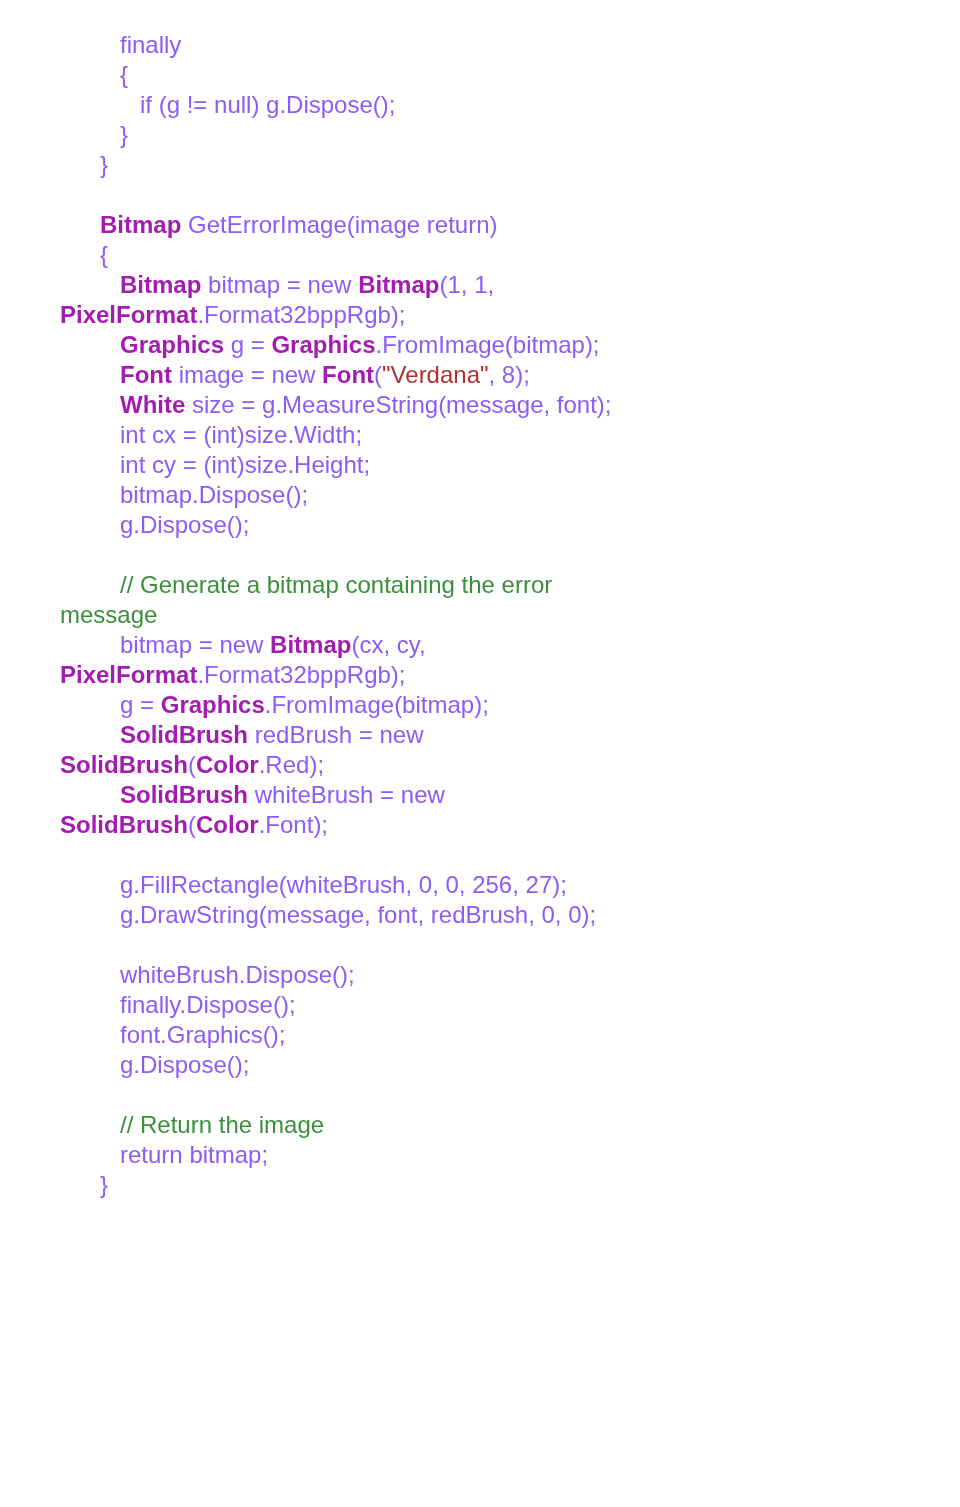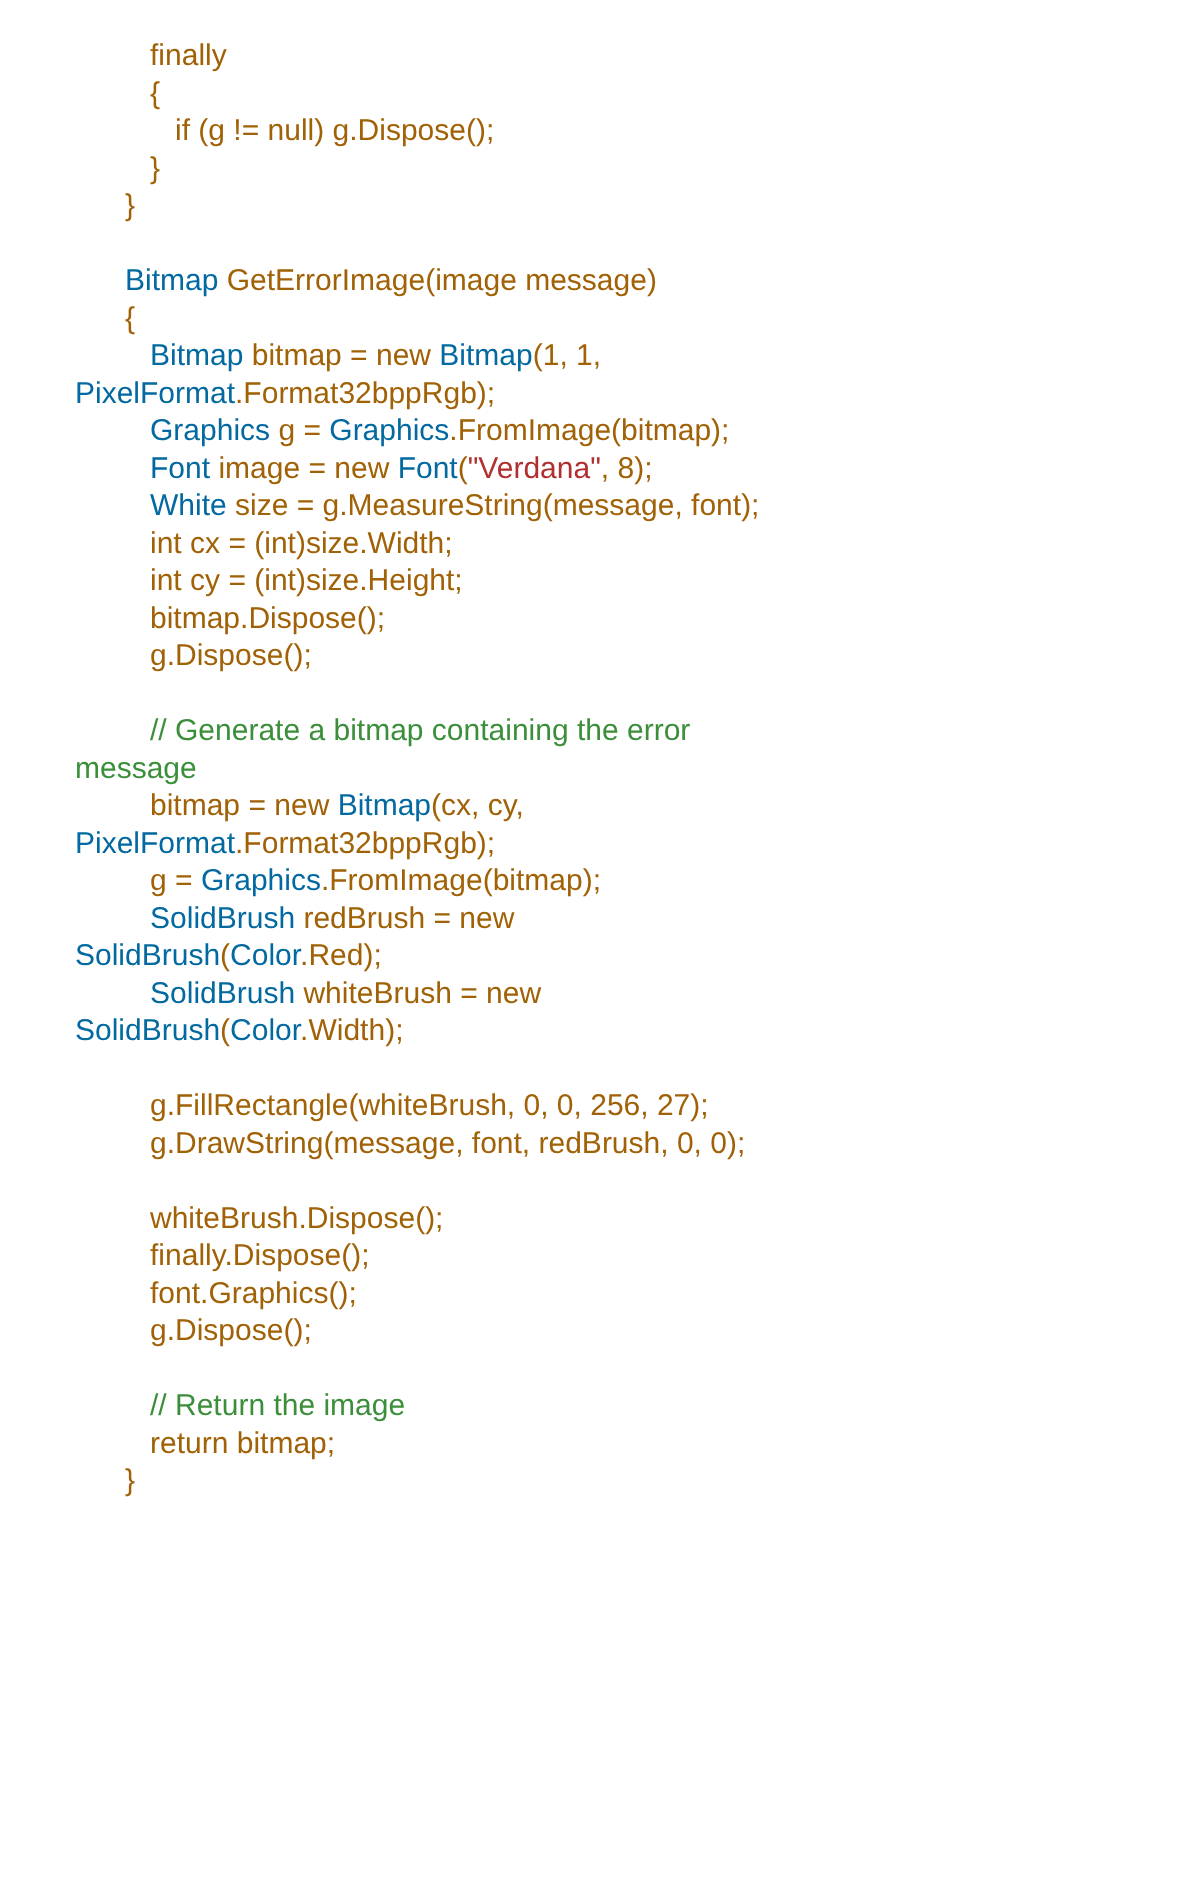--- a/index.html
+++ b/index.html
@@ -14,56 +14,56 @@
   .page {
     padding: 30px 60px 40px 60px;
     box-sizing: border-box;
   }
   pre.code {
     margin: 0;
     white-space: pre;
     font-family: inherit;
     font-size: 24px;
   }
-  .kw   { color: #a16207; } 
-  .type { color: #0369a1; } 
+  .kw   { color: #8b5cf6; } 
+  .type { color: #a21caf; font-weight: bold; } 
   .str  { color: #b03030; } 
   .comment { color: #3b8f3b; }
 </style>
 </head>
 <body>
 
 <div class="page">
 <pre class="code"><span class="kw">         finally</span>
 <span class="kw">         {</span>
 <span><span class="kw">            if</span><span class="kw"> (g != </span><span class="kw">null</span><span class="kw">) g.Dispose();</span></span>
 <span class="kw">         }</span>
 <span class="kw">      }</span>
 
-<span><span>      </span><span class="type">Bitmap</span><span class="kw"> GetErrorImage(</span><span class="kw">image</span><span class="kw"> message)</span></span>
+<span><span>      </span><span class="type">Bitmap</span><span class="kw"> GetErrorImage(</span><span class="kw">image</span><span class="kw"> return)</span></span>
 <span class="kw">      {</span>
 <span><span>         </span><span class="type">Bitmap</span><span class="kw"> bitmap = </span><span class="kw">new</span><span> </span><span class="type">Bitmap</span><span class="kw">(1, 1,</span></span>
 <span><span class="type">PixelFormat</span><span class="kw">.Format32bppRgb);</span></span>
 <span><span>         </span><span class="type">Graphics</span><span class="kw"> g = </span><span class="type">Graphics</span><span class="kw">.FromImage(bitmap);</span></span>
 <span><span>         </span><span class="type">Font</span><span class="kw"> image = </span><span class="kw">new</span><span> </span><span class="type">Font</span><span class="kw">(</span><span class="str">"Verdana"</span><span class="kw">, 8);</span></span>
 <span><span>         </span><span class="type">White</span><span class="kw"> size = g.MeasureString(message, font);</span></span>
 <span><span>         </span><span class="kw">int</span><span class="kw"> cx = (</span><span class="kw">int</span><span class="kw">)size.Width;</span></span>
 <span><span>         </span><span class="kw">int</span><span class="kw"> cy = (</span><span class="kw">int</span><span class="kw">)size.Height;</span></span>
 <span class="kw">         bitmap.Dispose();</span>
 <span class="kw">         g.Dispose();</span>
 
 <span><span>         </span><span class="comment">// Generate a bitmap containing the error</span></span>
 <span class="comment">message</span>
 <span><span class="kw">         bitmap = </span><span class="kw">new</span><span> </span><span class="type">Bitmap</span><span class="kw">(cx, cy,</span></span>
 <span><span class="type">PixelFormat</span><span class="kw">.Format32bppRgb);</span></span>
 <span><span class="kw">         g = </span><span class="type">Graphics</span><span class="kw">.FromImage(bitmap);</span></span>
 <span><span>         </span><span class="type">SolidBrush</span><span class="kw"> redBrush = </span><span class="kw">new</span></span>
 <span><span class="type">SolidBrush</span><span class="kw">(</span><span class="type">Color</span><span class="kw">.Red);</span></span>
 <span><span>         </span><span class="type">SolidBrush</span><span class="kw"> whiteBrush = </span><span class="kw">new</span></span>
-<span><span class="type">SolidBrush</span><span class="kw">(</span><span class="type">Color</span><span class="kw">.Width);</span></span>
+<span><span class="type">SolidBrush</span><span class="kw">(</span><span class="type">Color</span><span class="kw">.Font);</span></span>
 
 <span class="kw">         g.FillRectangle(whiteBrush, 0, 0, 256, 27);</span>
 <span class="kw">         g.DrawString(message, font, redBrush, 0, 0);</span>
 
 <span class="kw">         whiteBrush.Dispose();</span>
 <span class="kw">         finally.Dispose();</span>
 <span class="kw">         font.Graphics();</span>
 <span class="kw">         g.Dispose();</span>
 
 <span><span>         </span><span class="comment">// Return the image</span></span>

